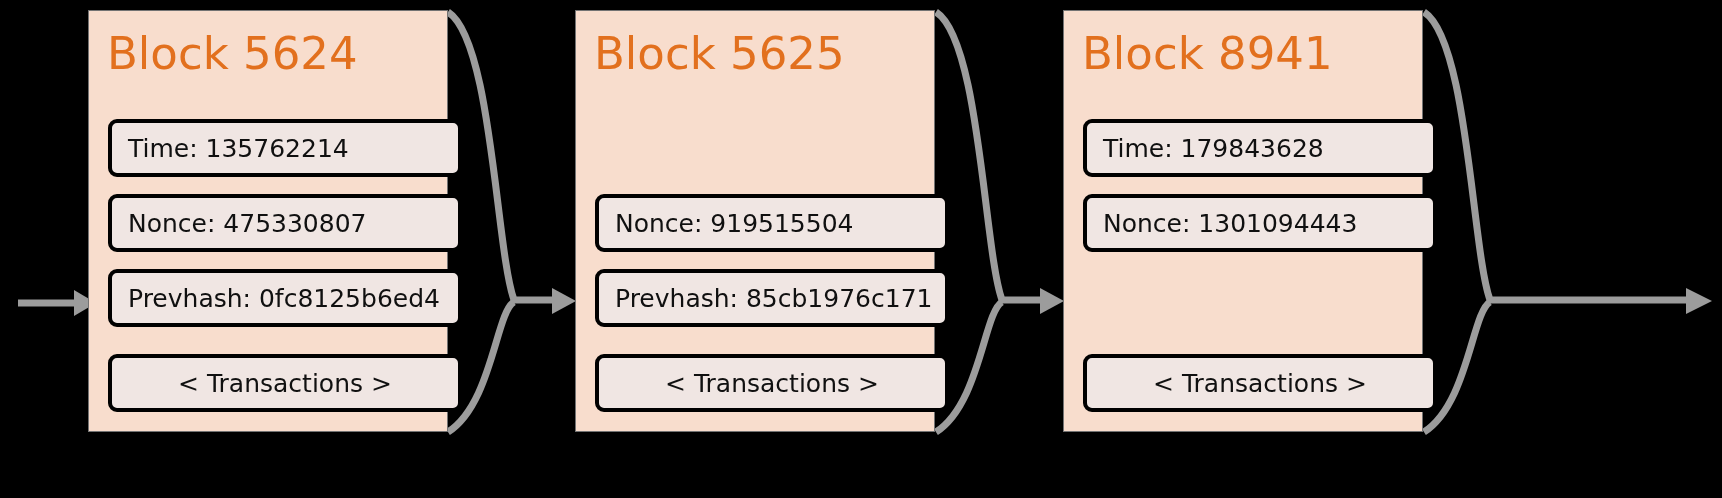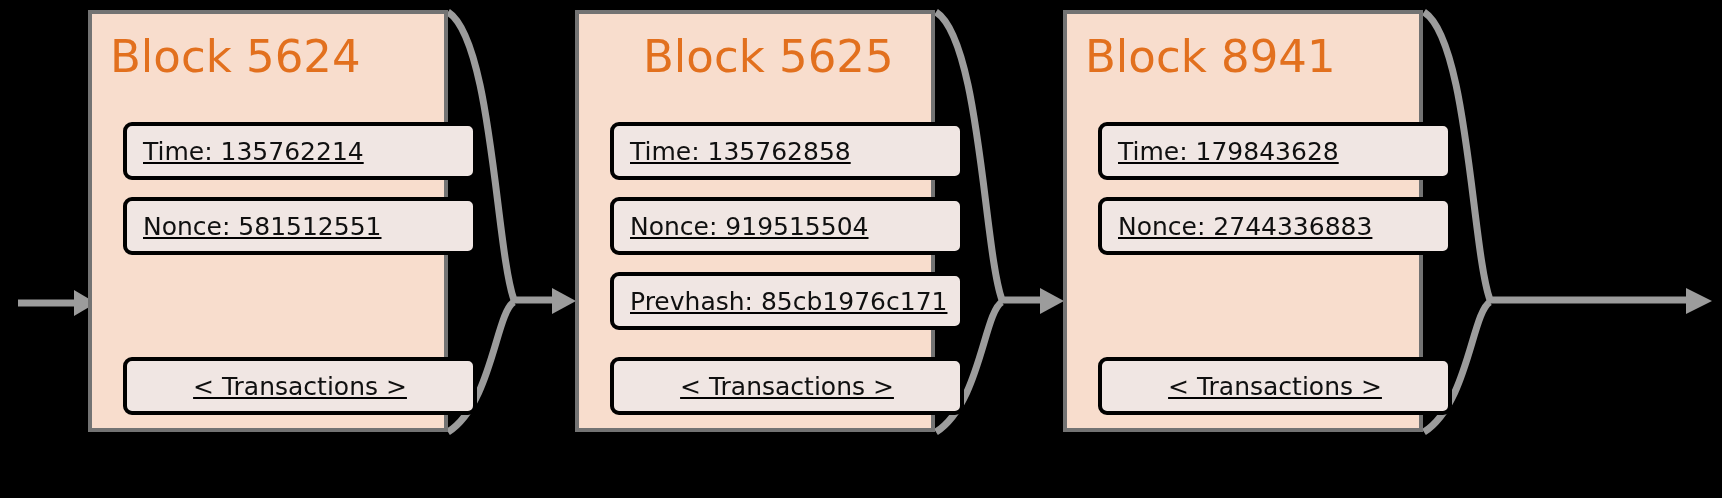--- a/index.html
+++ b/index.html
@@ -24,40 +24,39 @@
     background: #000000;
   }
 
   
   .block {
     position: absolute;
     top: 10px;
     width: 360px;
     height: 422px;
     background: #f8ddcd;
-    border: 4px solid #737373;
+    border: 1px solid #737373;
     box-sizing: border-box;
     padding: 0;
   }
 
   .block-title {
     color: #e2701e;
     font-size: 45px;
     line-height: 45px;
     font-weight: normal;
     padding: 20px 0 0 18px;
     letter-spacing: 0px;
     white-space: nowrap;
   }
 
   .field-wrap {
     position: absolute;
-    left: 31px;
+    left: 19px;
     width: 354px;
-    text-decoration: underline;
   }
 
   .field {
     background: #f0e6e3;
     border: 4px solid #000000;
     border-radius: 9px;
     box-sizing: border-box;
     height: 58px;
     display: flex;
     align-items: center;
@@ -73,21 +72,21 @@
     padding-left: 0;
   }
 
   .f-time   { top: 108px; }
   .f-nonce  { top: 183px; }
   .f-prev   { top: 258px; }
   .f-tx     { top: 343px; border-radius: 9px; }
 
   
   #block-0 { left: 88px; }
-  #block-1 { left: 575px; padding-left: 46px; }
+  #block-1 { left: 575px; }
   #block-2 { left: 1063px; }
 
   
   svg.conn {
     position: absolute;
     top: 0;
     left: 0;
     width: 1722px;
     height: 498px;
     pointer-events: none;
@@ -129,49 +128,49 @@
       <polygon points="1686,288 1712,301 1686,314"></polygon>
     </g>
   </svg>
 
   <div class="block" id="block-0">
     <div class="block-title">Block 5624</div>
     <div class="field-wrap f-time">
       <div class="field">Time: 135762214</div>
     </div>
     <div class="field-wrap f-nonce">
-      <div class="field">Nonce: 581512551</div>
+      <div class="field">Nonce: 475330807</div>
+    </div>
+    <div class="field-wrap f-prev">
+      <div class="field">Prevhash: 0fc8125b6ed4</div>
     </div>
     <div class="field-wrap f-tx">
       <div class="field center">&lt; Transactions &gt;</div>
     </div>
   </div>
 
   <div class="block" id="block-1">
     <div class="block-title">Block 5625</div>
-    <div class="field-wrap f-time">
-      <div class="field">Time: 135762858</div>
-    </div>
     <div class="field-wrap f-nonce">
       <div class="field">Nonce: 919515504</div>
     </div>
     <div class="field-wrap f-prev">
       <div class="field">Prevhash: 85cb1976c171</div>
     </div>
     <div class="field-wrap f-tx">
       <div class="field center">&lt; Transactions &gt;</div>
     </div>
   </div>
 
   <div class="block" id="block-2">
     <div class="block-title">Block 8941</div>
     <div class="field-wrap f-time">
       <div class="field">Time: 179843628</div>
     </div>
     <div class="field-wrap f-nonce">
-      <div class="field">Nonce: 2744336883</div>
+      <div class="field">Nonce: 1301094443</div>
     </div>
     <div class="field-wrap f-tx">
       <div class="field center">&lt; Transactions &gt;</div>
     </div>
   </div>
 
 </div>
 
 </body></html>

